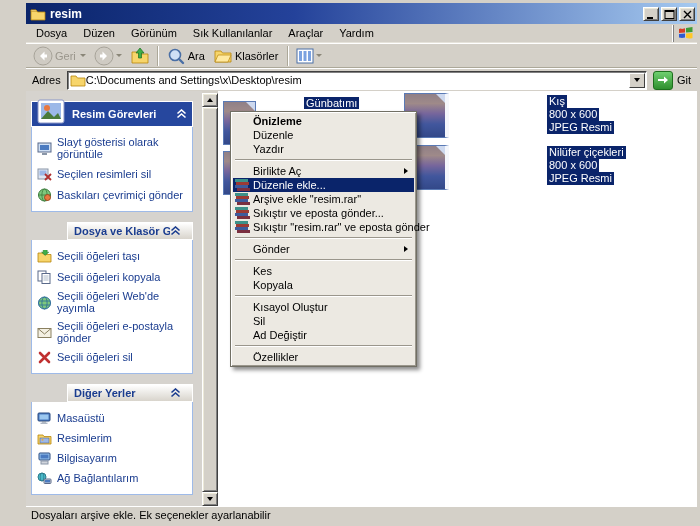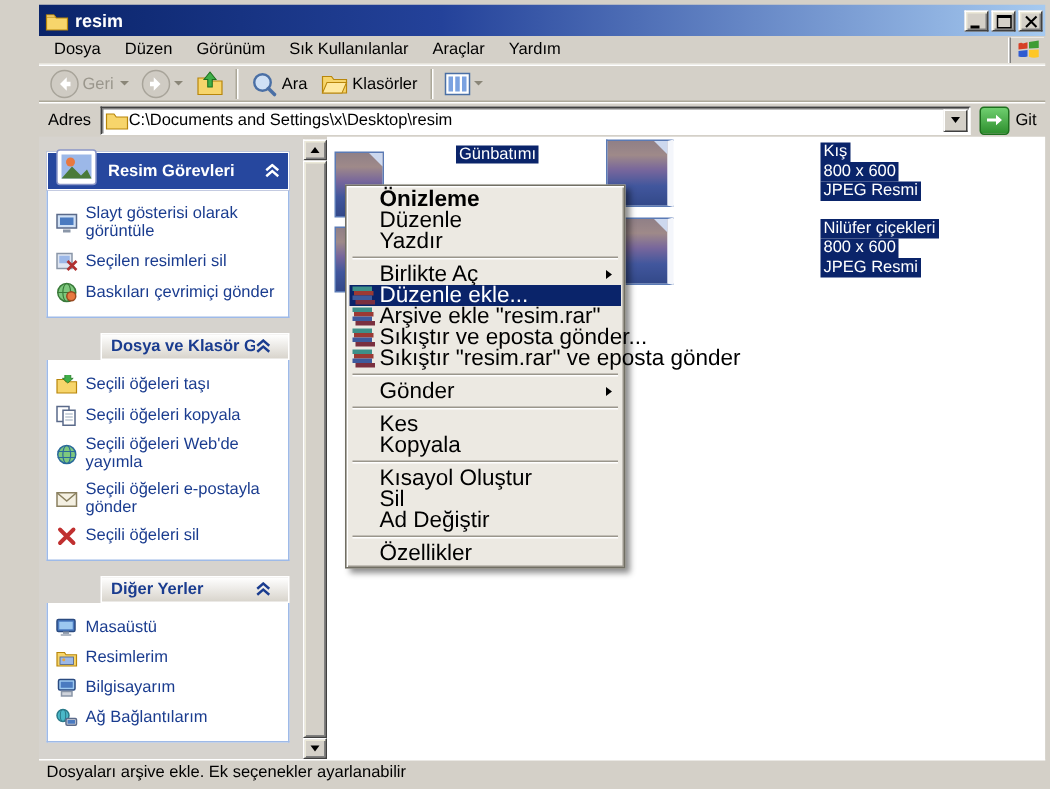--- a/index.html
+++ b/index.html
@@ -62,21 +62,21 @@
   
   .content { flex:1; background:#fff; position:relative; }
   .thumb { position:absolute; width:33px; height:44px; border:1px solid #5a7ab5; background:linear-gradient(180deg,#b98f6a 0%,#cf9e6e 22%,#93688a 45%,#40508c 70%,#2a3a6e 100%); box-shadow:inset 0 0 0 40px rgba(70,100,190,0.35); z-index:5; }
   .thumb::after { content:""; position:absolute; right:0; top:0; border-top:9px solid #cdd8ee; border-left:9px solid transparent; }
   .thumb.under { width:45px; height:45px; border-right:4px solid #f4f6fb; }
   .filelabel { position:absolute; background:#0a246a; color:#fff; font-size:11px; line-height:12px; padding:0 2px; white-space:nowrap; z-index:6; }
   .tileinfo { position:absolute; z-index:6;margin-left:36px; }
   .tileinfo span { display:table; background:#0a246a; color:#fff; font-size:11px; line-height:13px; padding:0 2px; white-space:nowrap; }
 
   
-  .cmenu { position:absolute; left:227px; top:120px; width:187px; background:#ece9e2; border:1px solid #716f64; box-shadow:inset 1px 1px 0 #fff, inset -1px -1px 0 #9a968c, 3px 3px 4px rgba(0,0,0,0.45); z-index:50; padding:2px; font-size:15px; }
+  .cmenu { position:absolute; left:227px; top:108px; width:187px; background:#ece9e2; border:1px solid #716f64; box-shadow:inset 1px 1px 0 #fff, inset -1px -1px 0 #9a968c, 3px 3px 4px rgba(0,0,0,0.45); z-index:50; padding:2px; font-size:11px; }
   .mi { position:relative; height:14px; line-height:14px; padding-left:20px; color:#000; white-space:nowrap; }
   .mi.b { font-weight:bold; }
   .mi.hl { background:#0a246a; color:#fff; }
   .mi .subarrow { position:absolute; right:6px; top:4px; width:0; height:0; border-top:3px solid transparent; border-bottom:3px solid transparent; border-left:4px solid #000; }
   .msep { height:2px; border-top:1px solid #9a968c; border-bottom:1px solid #fff; margin:3px 2px; }
   .rar { position:absolute; left:2px; top:1px; width:14px; height:12px; }
   .rar i { position:absolute; left:0; height:3px; width:13px; }
   .rar i:nth-child(1){ top:0; background:#3d9089; }
   .rar i:nth-child(2){ top:3px; background:#9c3a34; left:1px; }
   .rar i:nth-child(3){ top:6px; background:#3d5a9c; }

